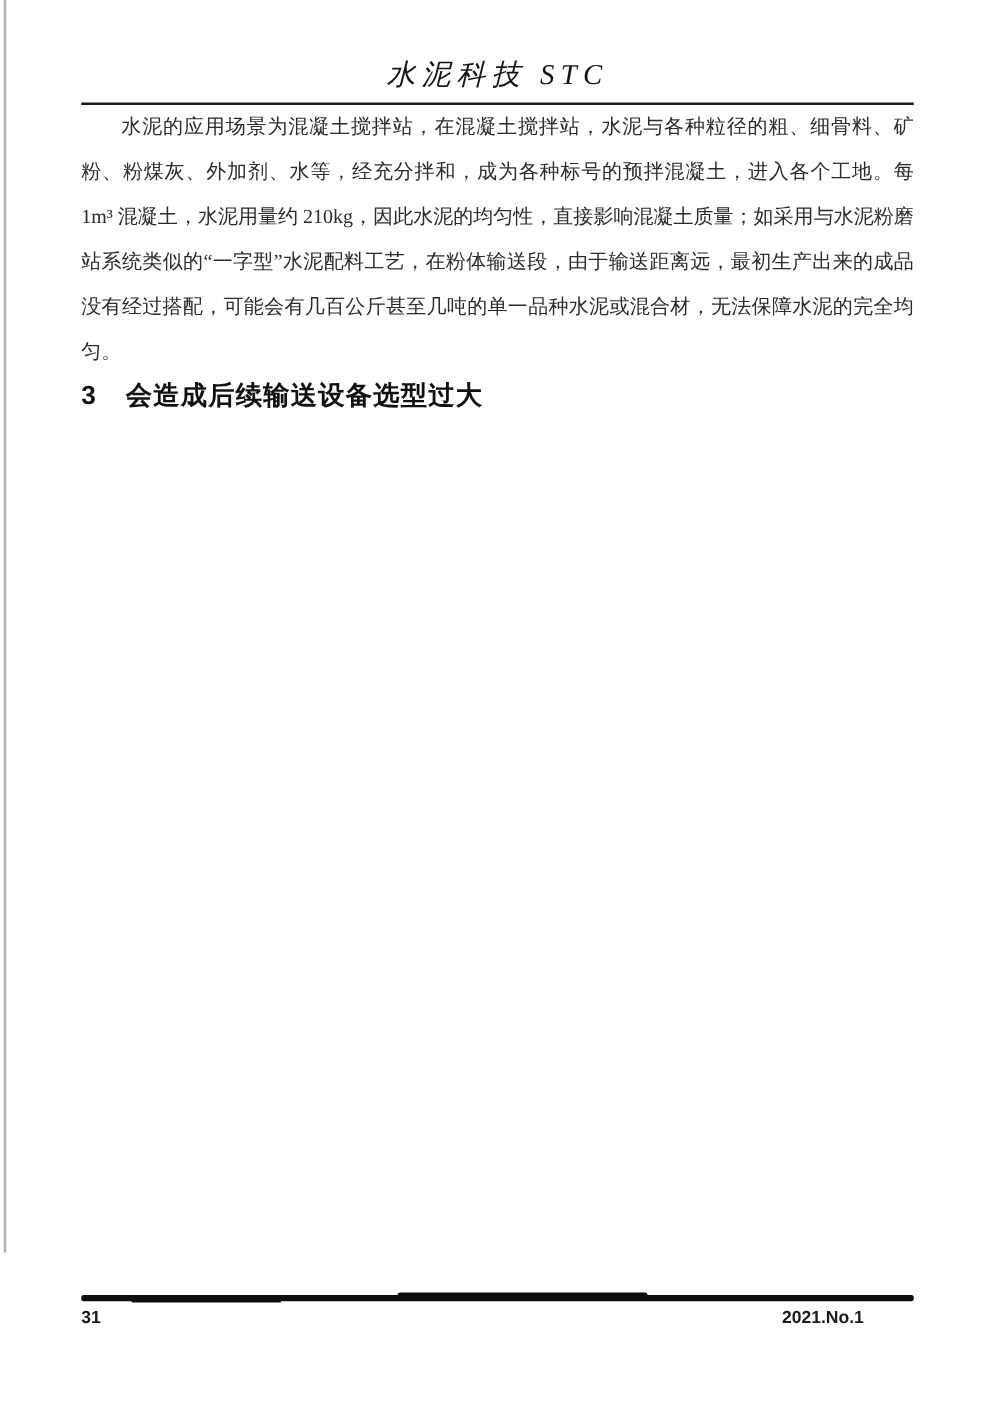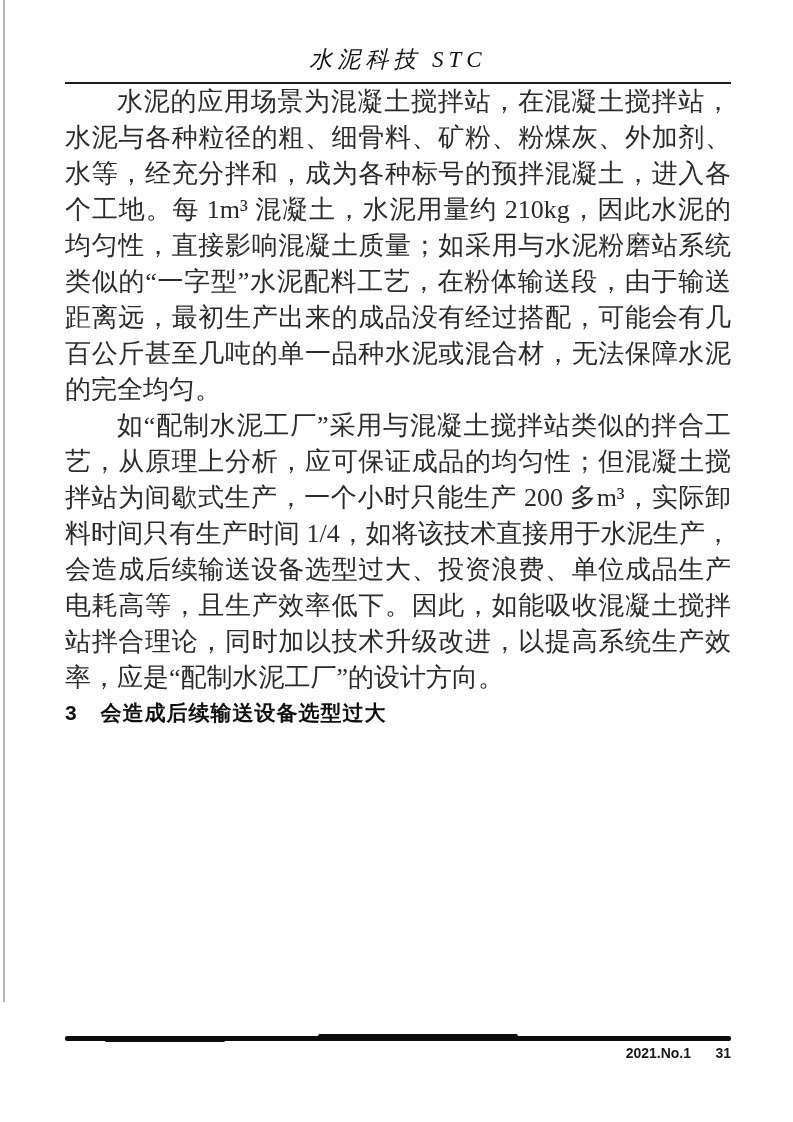--- a/index.html
+++ b/index.html
@@ -51,21 +51,21 @@
     font-weight: 700;
     font-size: 21px;
     line-height: 30px;
     color: #101010;
     letter-spacing: 1px;
   }
   .section-heading .sec-num { display: inline-block; }
   .section-heading .sec-title { display: inline-block; margin-left: 16px; }
   .para {
     margin: 0;
-    font-size: 26px;
+    font-size: 16px;
     line-height: 36px;
     text-align: justify;
     text-justify: inter-character;
     text-indent: 2em;
     color: #2b2b2b;
   }
   .footer-rule {
     position: absolute;
     left: 65px; top: 1036px;
     width: 666px; height: 5px;
@@ -94,21 +94,21 @@
     left: 65px; top: 1045px;
     width: 666px;
     font-family: "Liberation Sans", "DejaVu Sans", sans-serif;
     font-size: 14px;
     font-weight: 600;
     color: #1a1a1a;
   }
   .page-number {
     position: absolute;
     left: 0; right: 0;
-    text-align: right;
+    text-align: left;
   }
   .issue-number {
     position: absolute;
     right: 40px;
     text-align: right;
   }
 </style>
 </head>
 <body>
 
@@ -119,21 +119,20 @@
 
     <div class="journal-title">水泥科技 STC</div>
 
     <hr class="header-rule">
 
 
 
     <p class="para">水泥的应用场景为混凝土搅拌站，在混凝土搅拌站，水泥与各种粒径的粗、细骨料、矿粉、粉煤灰、外加剂、水等，经充分拌和，成为各种标号的预拌混凝土，进入各个工地。每 1m³ 混凝土，水泥用量约 210kg，因此水泥的均匀性，直接影响混凝土质量；如采用与水泥粉磨站系统类似的“一字型”水泥配料工艺，在粉体输送段，由于输送距离远，最初生产出来的成品没有经过搭配，可能会有几百公斤甚至几吨的单一品种水泥或混合材，无法保障水泥的完全均匀。</p>
 
 
-    <p class="para">如“配制水泥工厂”采用与混凝土搅拌站类似的拌合工艺，从原理上分析，应可保证成品的均匀性；但混凝土搅拌站为间歇式生产，一个小时只能生产 200 多m³，实际卸料时间只有生产时间 1/4，如将该技术直接用于水泥生产，会造成后续输送设备选型过大、投资浪费、单位成品生产电耗高等，且生产效率低下。因此，如能吸收混凝土搅拌站拌合理论，同时加以技术升级改进，以提高系统生产效率，应是“配制水泥工厂”的设计方向。</p>
 
     <div class="section-heading">
       <span class="sec-num">3</span>
       <span class="sec-title">会造成后续输送设备选型过大</span>
     </div>
 
 
   </div>
 
   <div class="footer-rule"></div>

